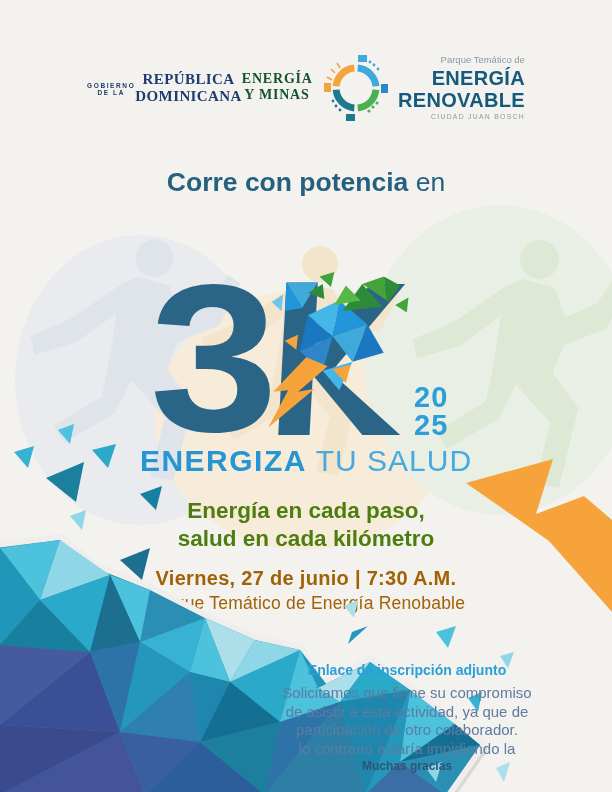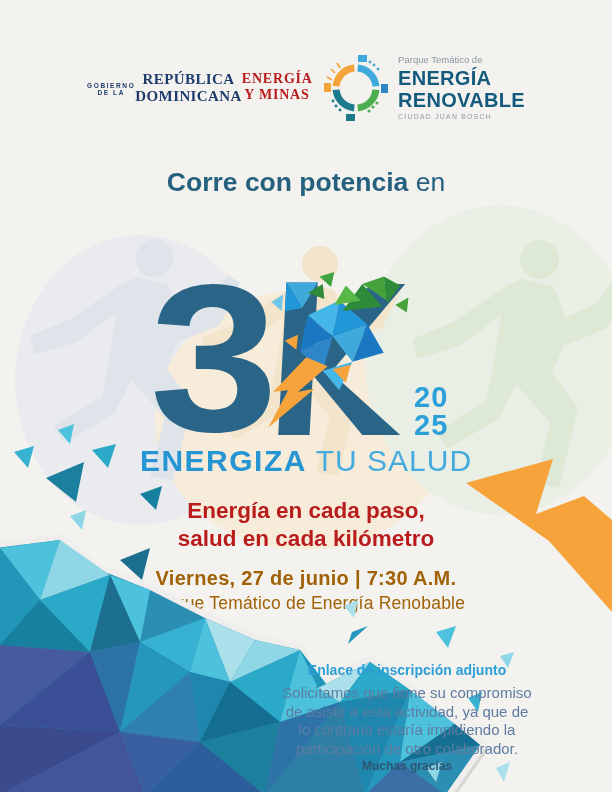--- a/index.html
+++ b/index.html
@@ -10,42 +10,42 @@
   }
   svg{display:block}
   .abs{position:absolute}
 
   
   .header{position:absolute;top:52px;left:0;right:0;display:flex;justify-content:center;gap:26px;}
   .gov-logo{width:210px;display:flex;flex-direction:row;align-items:center;text-align:center;}
   .gov-line1{font-size:6.5px;font-weight:bold;letter-spacing:1.6px;color:#1e3c6d;margin-top:3px;}
   .gov-line2{font-family:"Liberation Serif",serif;font-size:15px;font-weight:bold;letter-spacing:.4px;color:#1e3c6d;margin-top:1px;}
   .gov-rule{width:30px;height:2.5px;background:#d52b1e;margin:3px 0 4px 0;}
-  .gov-line3{font-family:"Liberation Serif",serif;font-size:14px;font-weight:bold;letter-spacing:.8px;color:#b91c1c;}
+  .gov-line3{font-family:"Liberation Serif",serif;font-size:14px;font-weight:bold;letter-spacing:.8px;color:#14532d;}
   .park-logo{display:flex;align-items:center;gap:9px;margin-top:2px;}
-  .park-text{display:flex;flex-direction:column;line-height:1;}
+  .park-text{display:flex;flex-direction:column;line-height:1;align-items:flex-end;}
   .park-line1{font-size:9.5px;color:#8a98a3;margin-bottom:3px;}
   .park-line2,.park-line3{font-size:20px;font-weight:800;color:#145a7d;letter-spacing:.3px;}
   .park-line3{margin-top:2px;}
   .park-line4{font-size:6.8px;color:#8a98a3;letter-spacing:1.3px;margin-top:4px;}
 
   
   .headline{position:absolute;top:167px;left:0;right:0;text-align:center;
     color:#25617f;font-size:26.5px;line-height:31px;font-weight:500;}
   .headline b{font-weight:800;}
 
   
   .art{position:absolute;left:148px;top:272px;}
   .year{position:absolute;left:414px;top:383px;color:#2d9fd8;font-weight:700;font-size:29px;line-height:28px;letter-spacing:1px;}
   .slogan{position:absolute;top:444px;left:0;right:0;text-align:center;font-size:30px;letter-spacing:1px;color:#45abdf;font-weight:500;}
   .slogan b{color:#2596d3;font-weight:800;letter-spacing:1.5px;}
 
   
   .tagline{position:absolute;top:497px;left:0;right:0;text-align:center;
-    color:#b91c1c;font-weight:bold;font-size:22.5px;line-height:28px;}
+    color:#4d7c0f;font-weight:bold;font-size:22.5px;line-height:28px;}
   .schedule{position:absolute;top:567px;left:0;right:0;text-align:center;color:#a16207;}
   .sched-line1{font-size:20px;font-weight:800;letter-spacing:.3px;}
   .sched-line2{font-size:17.5px;margin-top:3px;letter-spacing:.2px;}
 
   
   .footer{position:absolute;top:662px;right:40px;width:330px;text-align:center;}
   .foot-title{font-size:14px;font-weight:800;color:#2d9fd8;margin-bottom:6px;}
   .foot-body{font-size:15px;line-height:18.5px;color:#5e7ba1;}
   .foot-body span{display:block;}
   .foot-thanks{font-size:12px;font-weight:800;color:#2f5574;margin-top:1px;}
@@ -266,19 +266,19 @@
       <polygon points="426,768 442,762 436,782" fill="#8fd6e6"></polygon>
       <polygon points="496,768 510,762 504,782" fill="#abdfea"></polygon>
     </g>
   </svg>
 
   <div class="footer">
     <div class="foot-title">Enlace de inscripción adjunto</div>
     <div class="foot-body">
       <span>Solicitamos que firme su compromiso</span>
       <span>de asistir a esta actividad, ya que de</span>
+      <span>participación de otro colaborador.</span>
       <span>lo contrario estaría impidiendo la</span>
-      <span>participación de otro colaborador.</span>
     </div>
     <div class="foot-thanks">Muchas gracias</div>
   </div>
 
 </div>
 
 </body></html>

